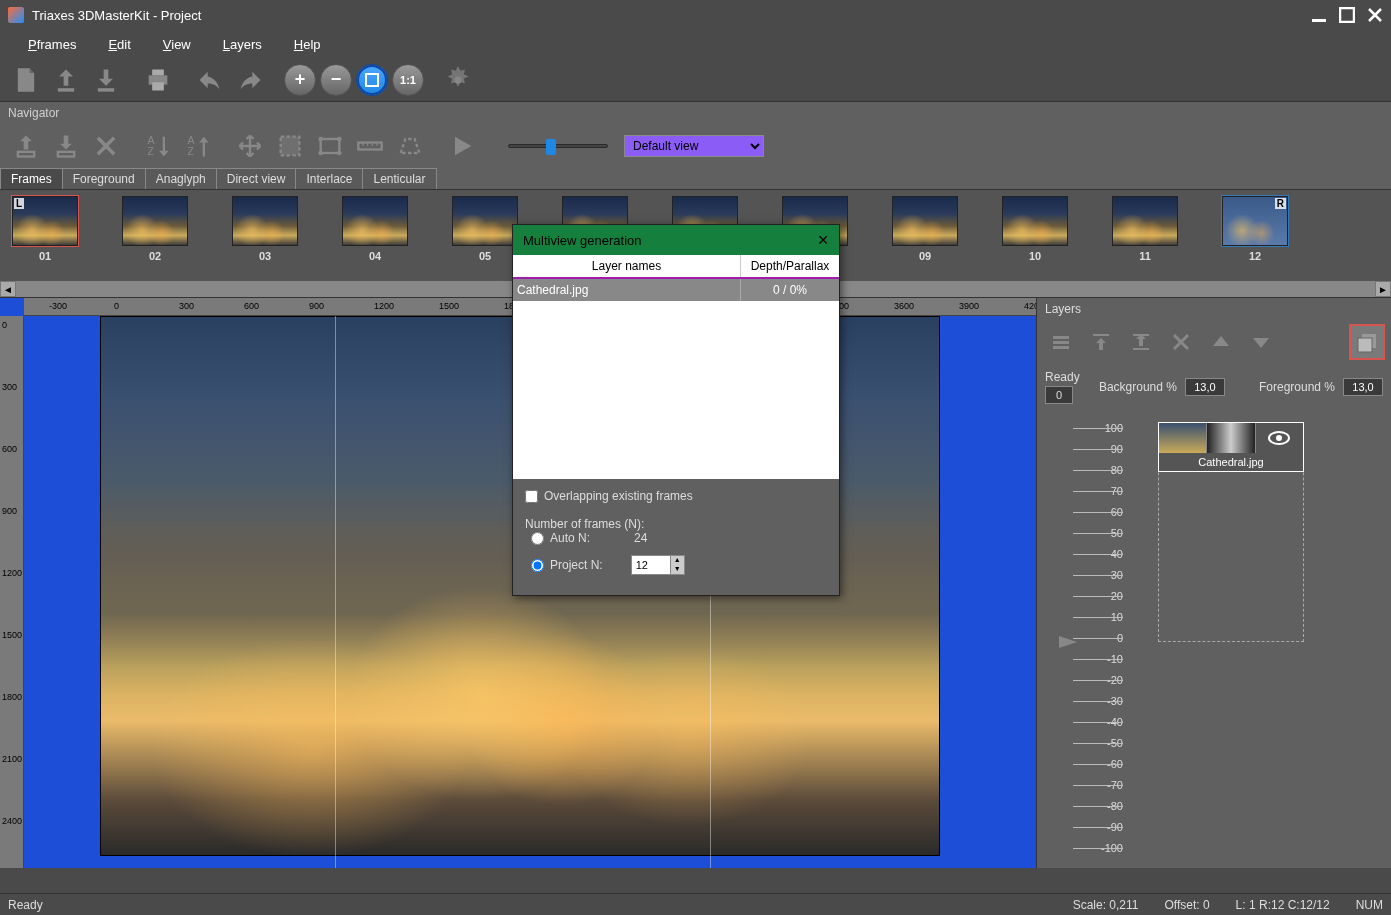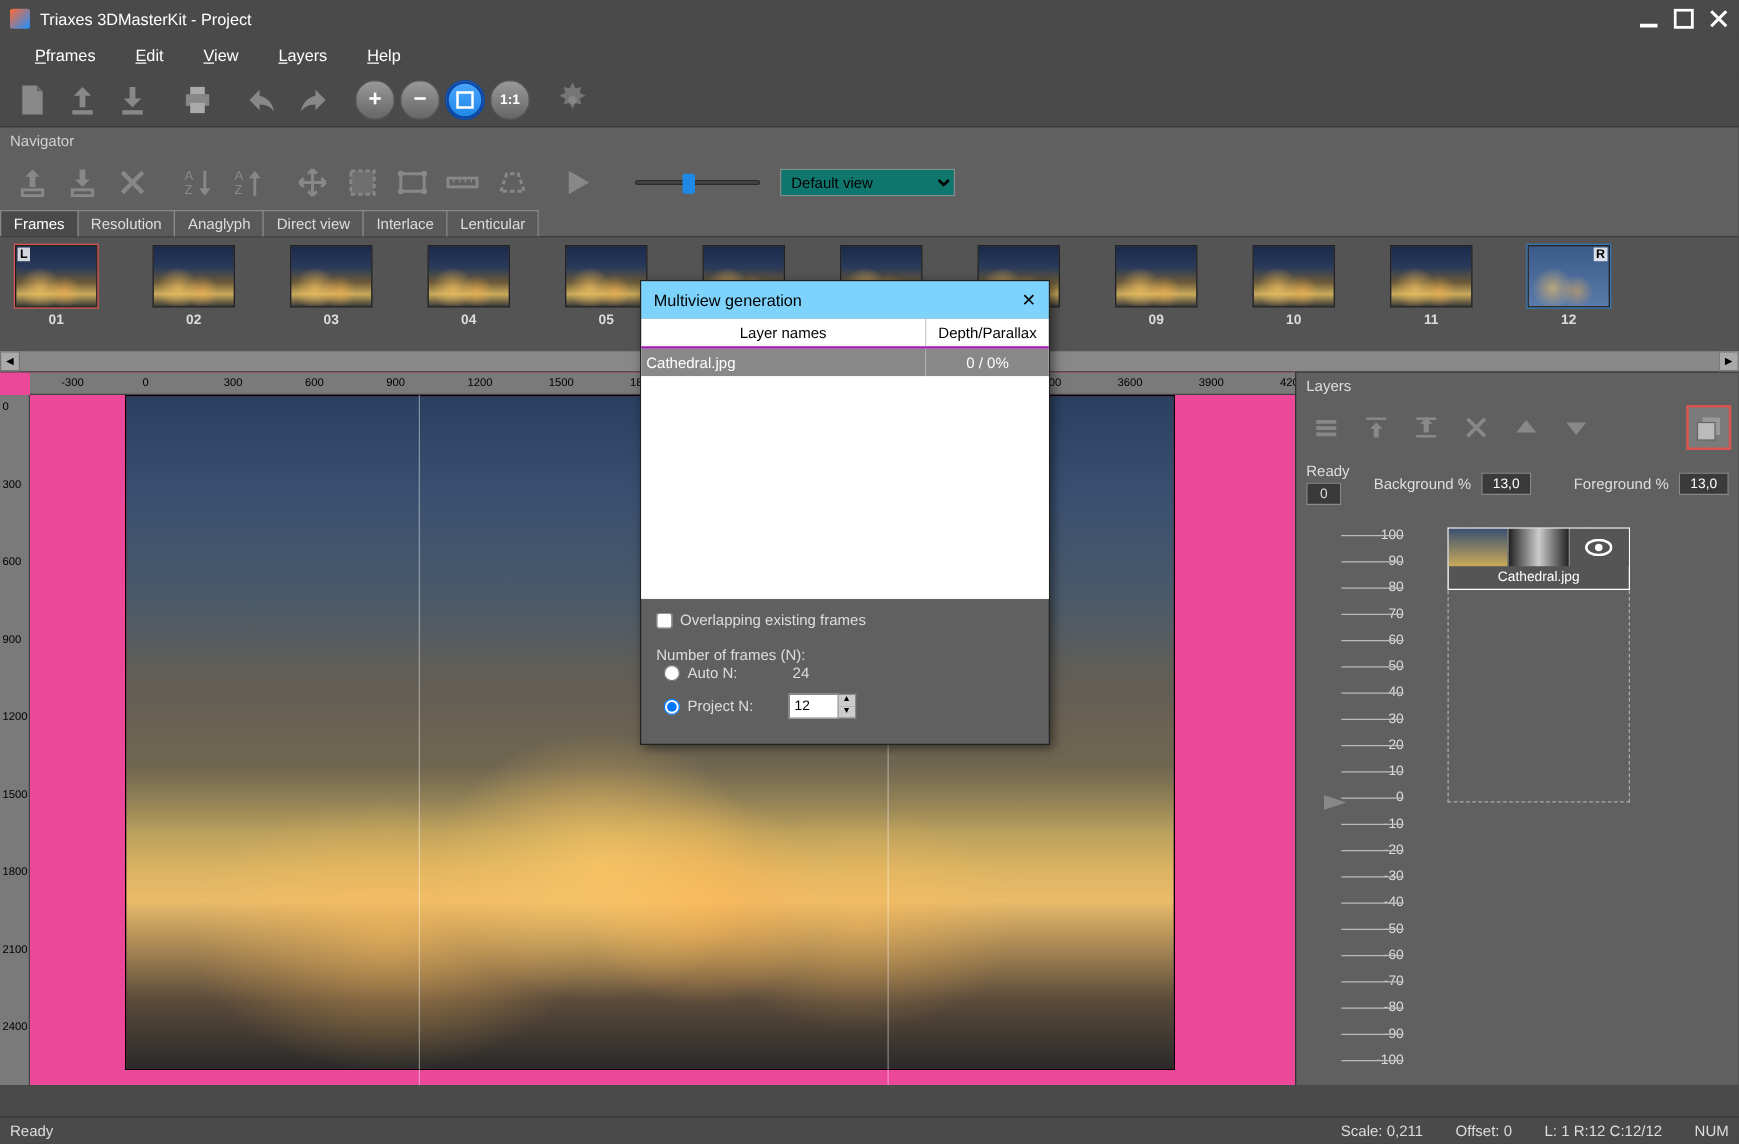--- a/index.html
+++ b/index.html
@@ -26,21 +26,21 @@
   .circle-btn { width: 32px; height: 32px; border-radius: 50%; background: linear-gradient(180deg, #999, #666); display: flex; align-items: center; justify-content: center; cursor: pointer; font-size: 18px; color: #fff; font-weight: bold; border: 1px solid #555; }
   .circle-btn.active { background: linear-gradient(180deg, #4da6ff, #1e88e5); box-shadow: 0 0 0 2px #0d47a1 inset; border-color:#0d47a1; }
   
   
   .navigator-label { padding: 4px 8px; color: #d0d0d0; font-size: 12px; background:#606060; }
   .navigator-toolbar { height: 44px; background: #606060; display: flex; align-items: center; padding: 0 8px; gap: 4px; }
   .nav-btn { width: 36px; height: 36px; display: flex; align-items: center; justify-content: center; cursor: pointer; }
   .nav-btn svg { width: 28px; height: 28px; }
   .nav-slider { width: 100px; height: 4px; background: #444; position: relative; margin: 0 12px; border:1px solid #2a2a2a; border-radius:2px;}
   .nav-slider-thumb { position: absolute; left: 38%; top: -6px; width: 10px; height: 16px; background: #1e88e5; border-radius: 2px; }
-  .view-select { height: 22px; width: 140px; background: #0f766e; border: 1px solid #888; font-size: 12px; padding: 0 4px; }
+  .view-select { height: 22px; width: 140px; background: #8b5cf6; border: 1px solid #888; font-size: 12px; padding: 0 4px; }
   
   
   .tabs { height: 22px; background: #606060; display: flex; align-items: stretch; border-bottom: 1px solid #333; }
   .tab { padding: 3px 10px; color: #ddd; font-size: 12px; border: 1px solid #888; border-bottom: none; background: #5a5a5a; cursor: pointer; margin-right: -1px; }
   .tab.active { background: #4a4a4a; color: #fff; }
   
   
   .frames-strip { height: 108px; background: #545454; position: relative; border-bottom: 1px solid #333; }
   .frames-inner { display: flex; gap: 44px; padding: 6px 12px; overflow-x:hidden;}
   .frame-thumb { width: 66px; display: flex; flex-direction: column; align-items: center; gap: 4px; flex-shrink:0; position:relative;}
@@ -50,21 +50,21 @@
   .thumb-img.last { outline: 1px solid #337ab7; background: linear-gradient(180deg, #3a5a8a, #5a7aaa);}
   .thumb-corner { position:absolute; top:1px; font-size:10px; font-weight:bold; color:#000; background:rgba(255,255,255,.8); padding:0 2px;}
   .thumb-corner.l { left:1px;}
   .thumb-corner.r { right:1px;}
   .thumb-label { font-size: 11px; color: #ddd; font-weight: bold; }
   .frames-scrollbar { position: absolute; bottom: 0; left: 0; right: 0; height: 16px; background: #888; display: flex; align-items: center; justify-content: space-between; }
   .sb-btn { width: 16px; height: 16px; background: #aaa; display: flex; align-items: center; justify-content: center; font-size: 10px; color: #000; cursor: pointer; border:1px solid #777;}
   
   
   .main-area { display: flex; height: 570px; }
-  .canvas-wrap { flex: 1; position: relative; overflow: hidden; background: #ec4899; }
+  .canvas-wrap { flex: 1; position: relative; overflow: hidden; background: #1d4ed8; }
   .ruler-h { position: absolute; top: 0; left: 24px; right: 0; height: 18px; background: #7a7a7a; border-bottom: 1px solid #444; font-size: 9px; color: #000; overflow: hidden; white-space: nowrap; }
   .ruler-h span { position: absolute; top: 3px; font-size:9px; }
   .ruler-v { position: absolute; top: 18px; left: 0; bottom: 0; width: 24px; background: #7a7a7a; border-right: 1px solid #444; font-size: 9px; color: #000; }
   .ruler-v span { position: absolute; left: 2px; width:20px; text-align:left; font-size:9px;}
   .canvas-img { position: absolute; top: 18px; left: 100px; width: 840px; height: 540px; background: linear-gradient(180deg, #2a4060 0%, #3a5070 15%, #4a5a6a 30%, #6a6050 45%, #8a7040 55%, #caaa5a 65%, #eabb6a 75%, #5a4a3a 90%, #2a2a2a 100%); border: 1px solid #000; overflow:hidden;}
   .canvas-img::before { content:''; position:absolute; left:0; top:0; right:0; bottom:0; 
     background: 
       radial-gradient(ellipse at 45% 70%, rgba(255,200,100,.7) 0%, transparent 20%),
       radial-gradient(ellipse at 55% 75%, rgba(255,180,80,.6) 0%, transparent 15%),
       radial-gradient(ellipse at 25% 80%, rgba(255,190,90,.5) 0%, transparent 18%),
@@ -97,21 +97,21 @@
   .layer-item { position: absolute; top: 0; left: 35px; width: 146px; border: 1px solid #fff; background: #555; }
   .layer-item-imgs { display: flex; height: 30px; }
   .layer-sub { flex:1; background: linear-gradient(180deg,#3a5070,#caaa5a); border-right:1px solid #888;}
   .layer-sub.dm { background: linear-gradient(90deg,#222,#ccc,#222);}
   .layer-eye { flex:1; display:flex; align-items:center; justify-content:center; background:#555;}
   .layer-name { text-align: center; font-size: 11px; color: #fff; padding: 3px; }
   .dashed-box { position:absolute; top:0; left:35px; width:146px; height:220px; border:1px dashed #aaa; pointer-events:none;}
   
   
   .dialog { position: absolute; top: 224px; left: 512px; width: 328px; background: #606060; border: 1px solid #222; box-shadow: 2px 2px 8px rgba(0,0,0,.5); z-index: 100; }
-  .dialog-title { height: 30px; background: #7dd3fc; color: #000; display: flex; align-items: center; justify-content: space-between; padding: 0 10px; font-size: 13px; }
+  .dialog-title { height: 30px; background: #15803d; color: #000; display: flex; align-items: center; justify-content: space-between; padding: 0 10px; font-size: 13px; }
   .dialog-close { font-size: 14px; cursor: pointer; font-family: Arial; }
   .dialog-grid { background: #fff; color: #000; }
   .dg-head { display: flex; border-bottom: 2px solid #a21caf; font-size: 12px; }
   .dg-col1 { flex: 1; text-align: center; padding: 4px; border-right: 1px solid #ccc; }
   .dg-col2 { width: 98px; text-align: center; padding: 4px; }
   .dg-row { display: flex; background: #888; color: #fff; font-size: 12px; }
   .dg-row .dg-col1 { text-align: left; border-right:1px solid #aaa;}
   .dg-blank { height: 178px; background:#fff; }
   .dialog-body { padding: 10px 12px; font-size: 12px; color: #ddd; }
   .dlg-check { display: flex; align-items: center; gap: 6px; margin-bottom: 14px; }
@@ -297,21 +297,21 @@
     </div>
   <div class="tb-sep"></div>
   <div class="nav-slider">
       <div class="nav-slider-thumb"></div>
     </div>
   <select class="view-select"><option>Default view</option></select>
 </div>
 
 <div class="tabs">
   <div class="tab active">Frames</div>
-  <div class="tab">Resolution</div>
+  <div class="tab">Foreground</div>
   <div class="tab">Anaglyph</div>
   <div class="tab">Direct view</div>
   <div class="tab">Interlace</div>
   <div class="tab">Lenticular</div>
 </div>
 
 <div class="frames-strip">
   <div class="frames-inner" id="frames-inner">
       <div class="frame-thumb">
         <div class="thumb-img first ">

